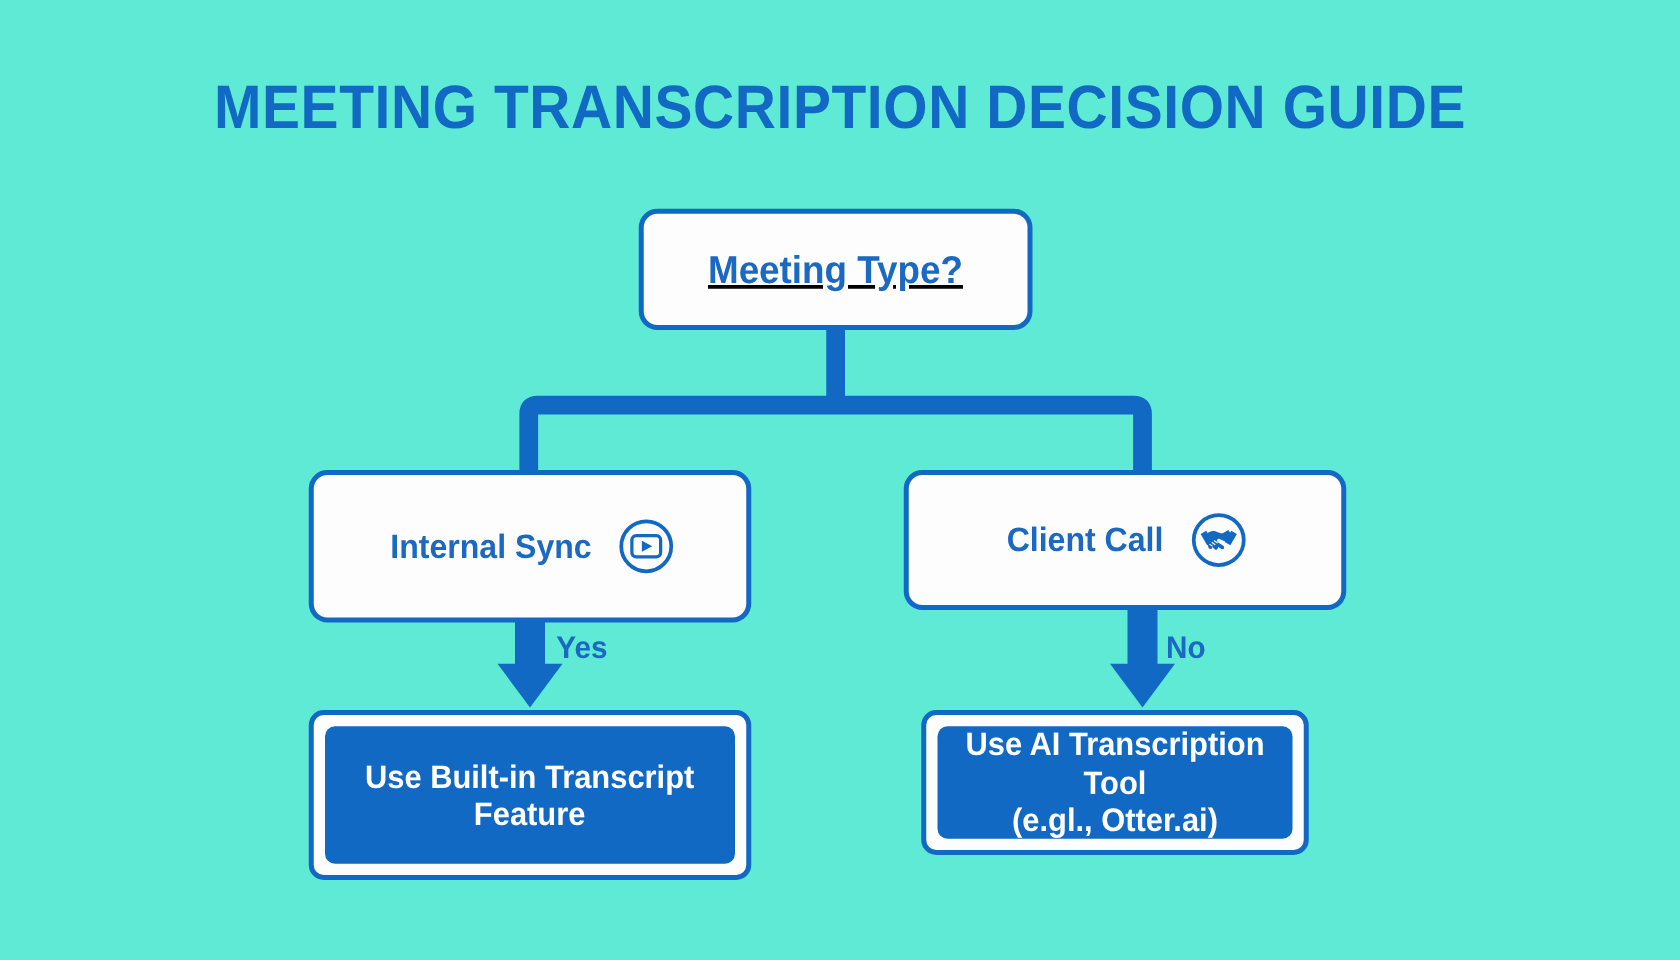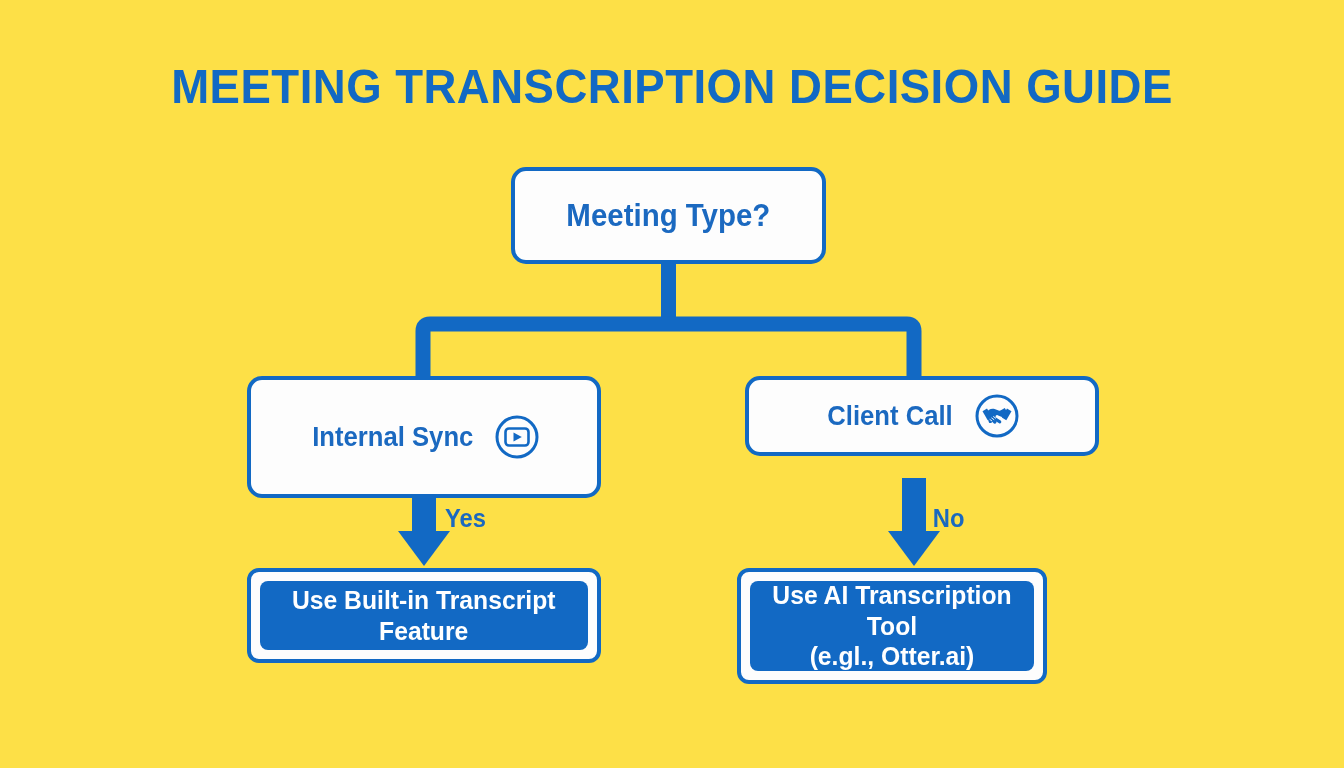--- a/index.html
+++ b/index.html
@@ -11,21 +11,21 @@
     width: 1344px;
     height: 768px;
     font-family: "Liberation Sans", "DejaVu Sans", sans-serif;
     overflow: hidden;
   }
 
   .canvas {
     position: relative;
     width: 1344px;
     height: 768px;
-    background: #fde047;
+    background: #5eead4;
   }
 
   
   .title {
     position: absolute;
     left: 0;
     top: 58px;
     width: 1344px;
     text-align: center;
     font-family: "Liberation Sans Narrow", "Liberation Sans", sans-serif;
@@ -56,35 +56,36 @@
     transform: scaleX(0.95);
     white-space: nowrap;
   }
 
   
   #node-root {
     left: 511px;
     top: 167px;
     width: 315px;
     height: 97px;
+    text-decoration: underline;
   }
   #node-root .node-label { font-size: 31px; }
 
   
   #node-internal-sync {
     left: 247px;
     top: 376px;
     width: 354px;
     height: 122px;
   }
   #node-client-call {
-    left: 745px;
+    left: 723px;
     top: 376px;
     width: 354px;
-    height: 80px;
+    height: 112px;
   }
   .branch-inner {
     display: flex;
     align-items: center;
     gap: 17px;
   }
   .branch-inner .node-label { font-size: 27px; }
 
   
   .icon-circle {
@@ -120,21 +121,21 @@
     font-size: 26px;
     line-height: 1.17;
     color: #ffffff;
     transform: scaleX(0.95);
     padding: 0 8px;
   }
   #node-builtin {
     left: 247px;
     top: 568px;
     width: 354px;
-    height: 95px;
+    height: 136px;
   }
   #node-ai-tool {
     left: 737px;
     top: 568px;
     width: 310px;
     height: 116px;
   }
 
   
   .connector-svg {

